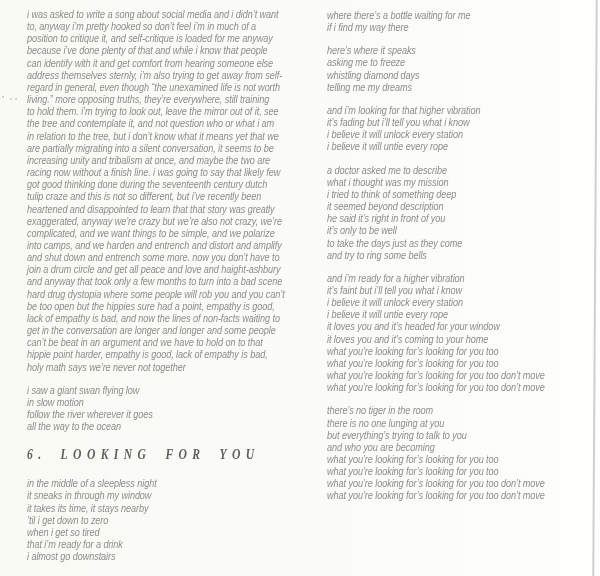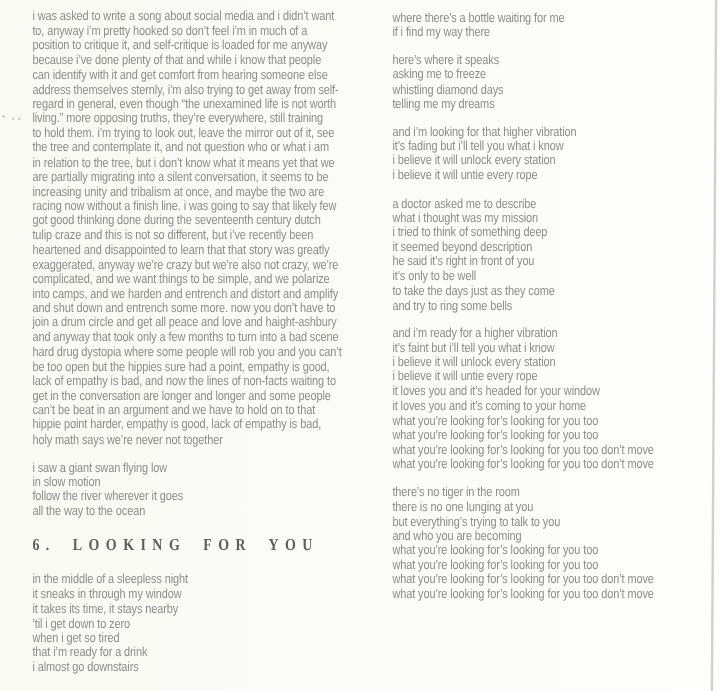--- a/index.html
+++ b/index.html
@@ -3,21 +3,21 @@
 <meta charset="utf-8">
 <style>
   html, body { margin: 0; padding: 0; }
   body {
     width: 600px; height: 576px;
     position: relative;
     overflow: hidden;
     background: linear-gradient(90deg, #fafaf5 0%, #fbfbf7 55%, #fdfdfa 92%, #fefefd 100%);
     font-family: "Liberation Sans", sans-serif;
   }
-  .page { position: absolute; inset: 0; }
+  .page { position: absolute; inset: 0; font-style: italic; }
 
   .col {
     position: absolute;
     transform: scaleX(0.83);
     transform-origin: 0 0;
     width: 360px;
   }
   .col.left  { left: 27px; top: 8px; }
   .col.right { left: 327px; top: 9px; }
 

